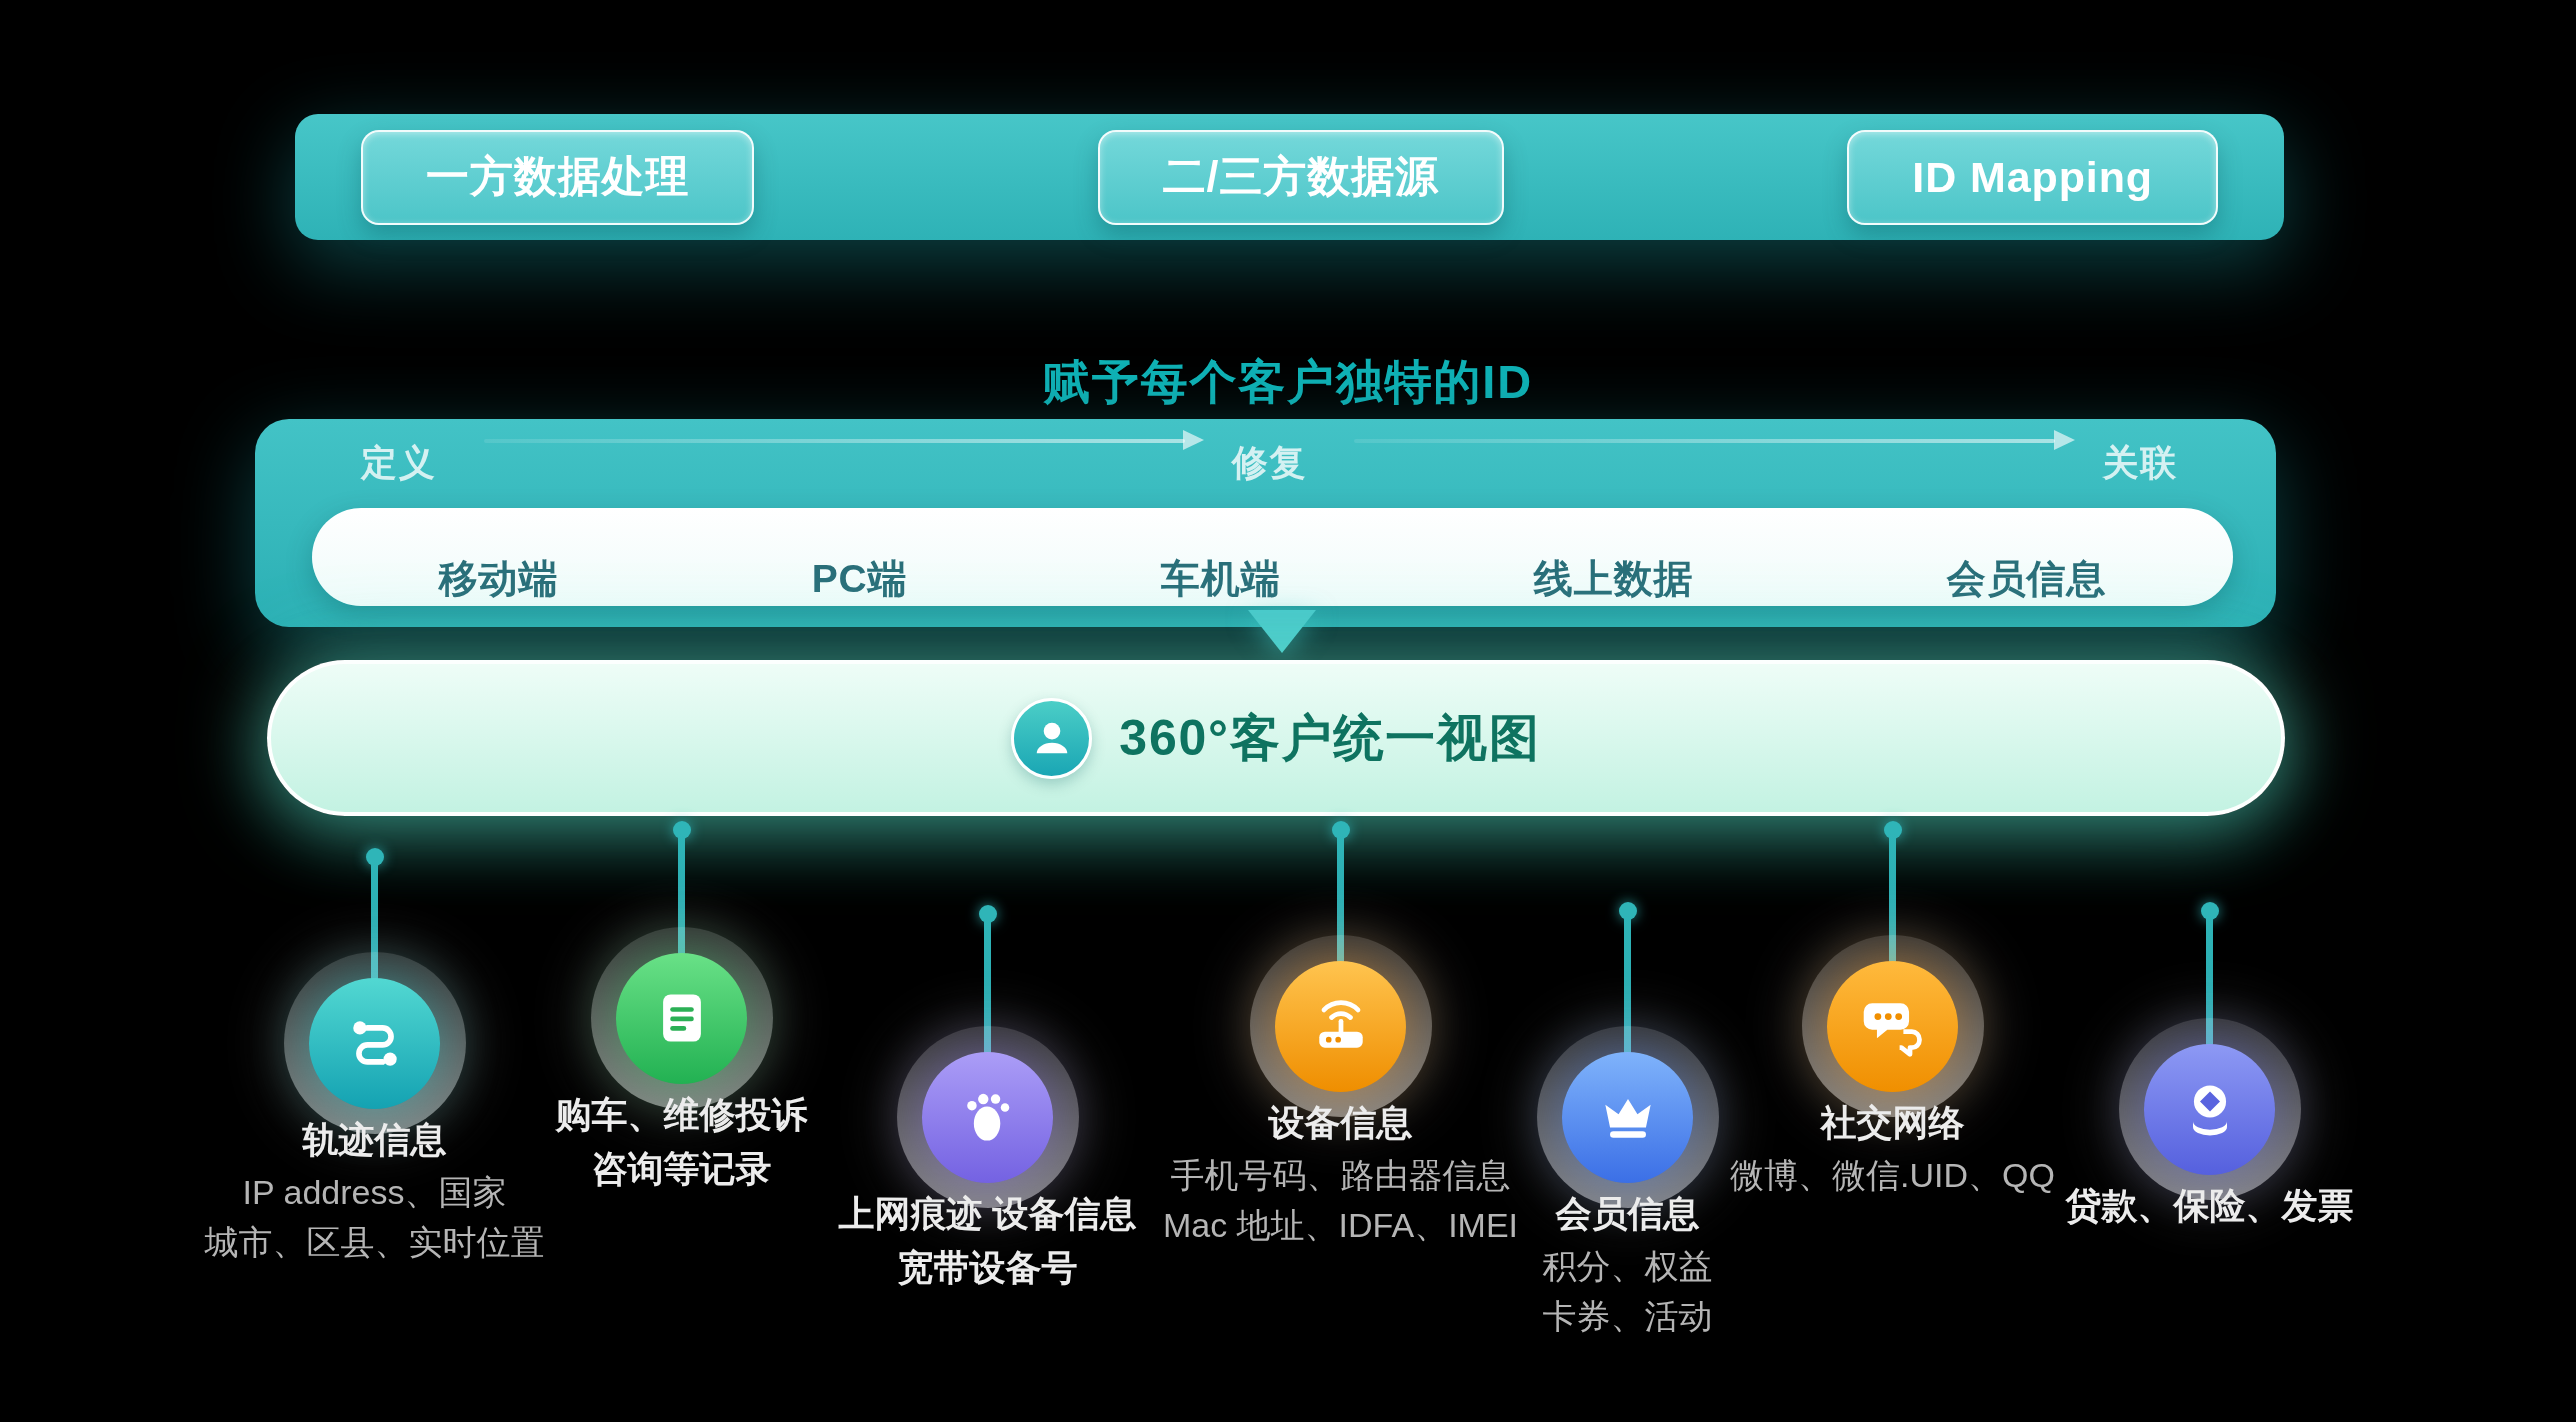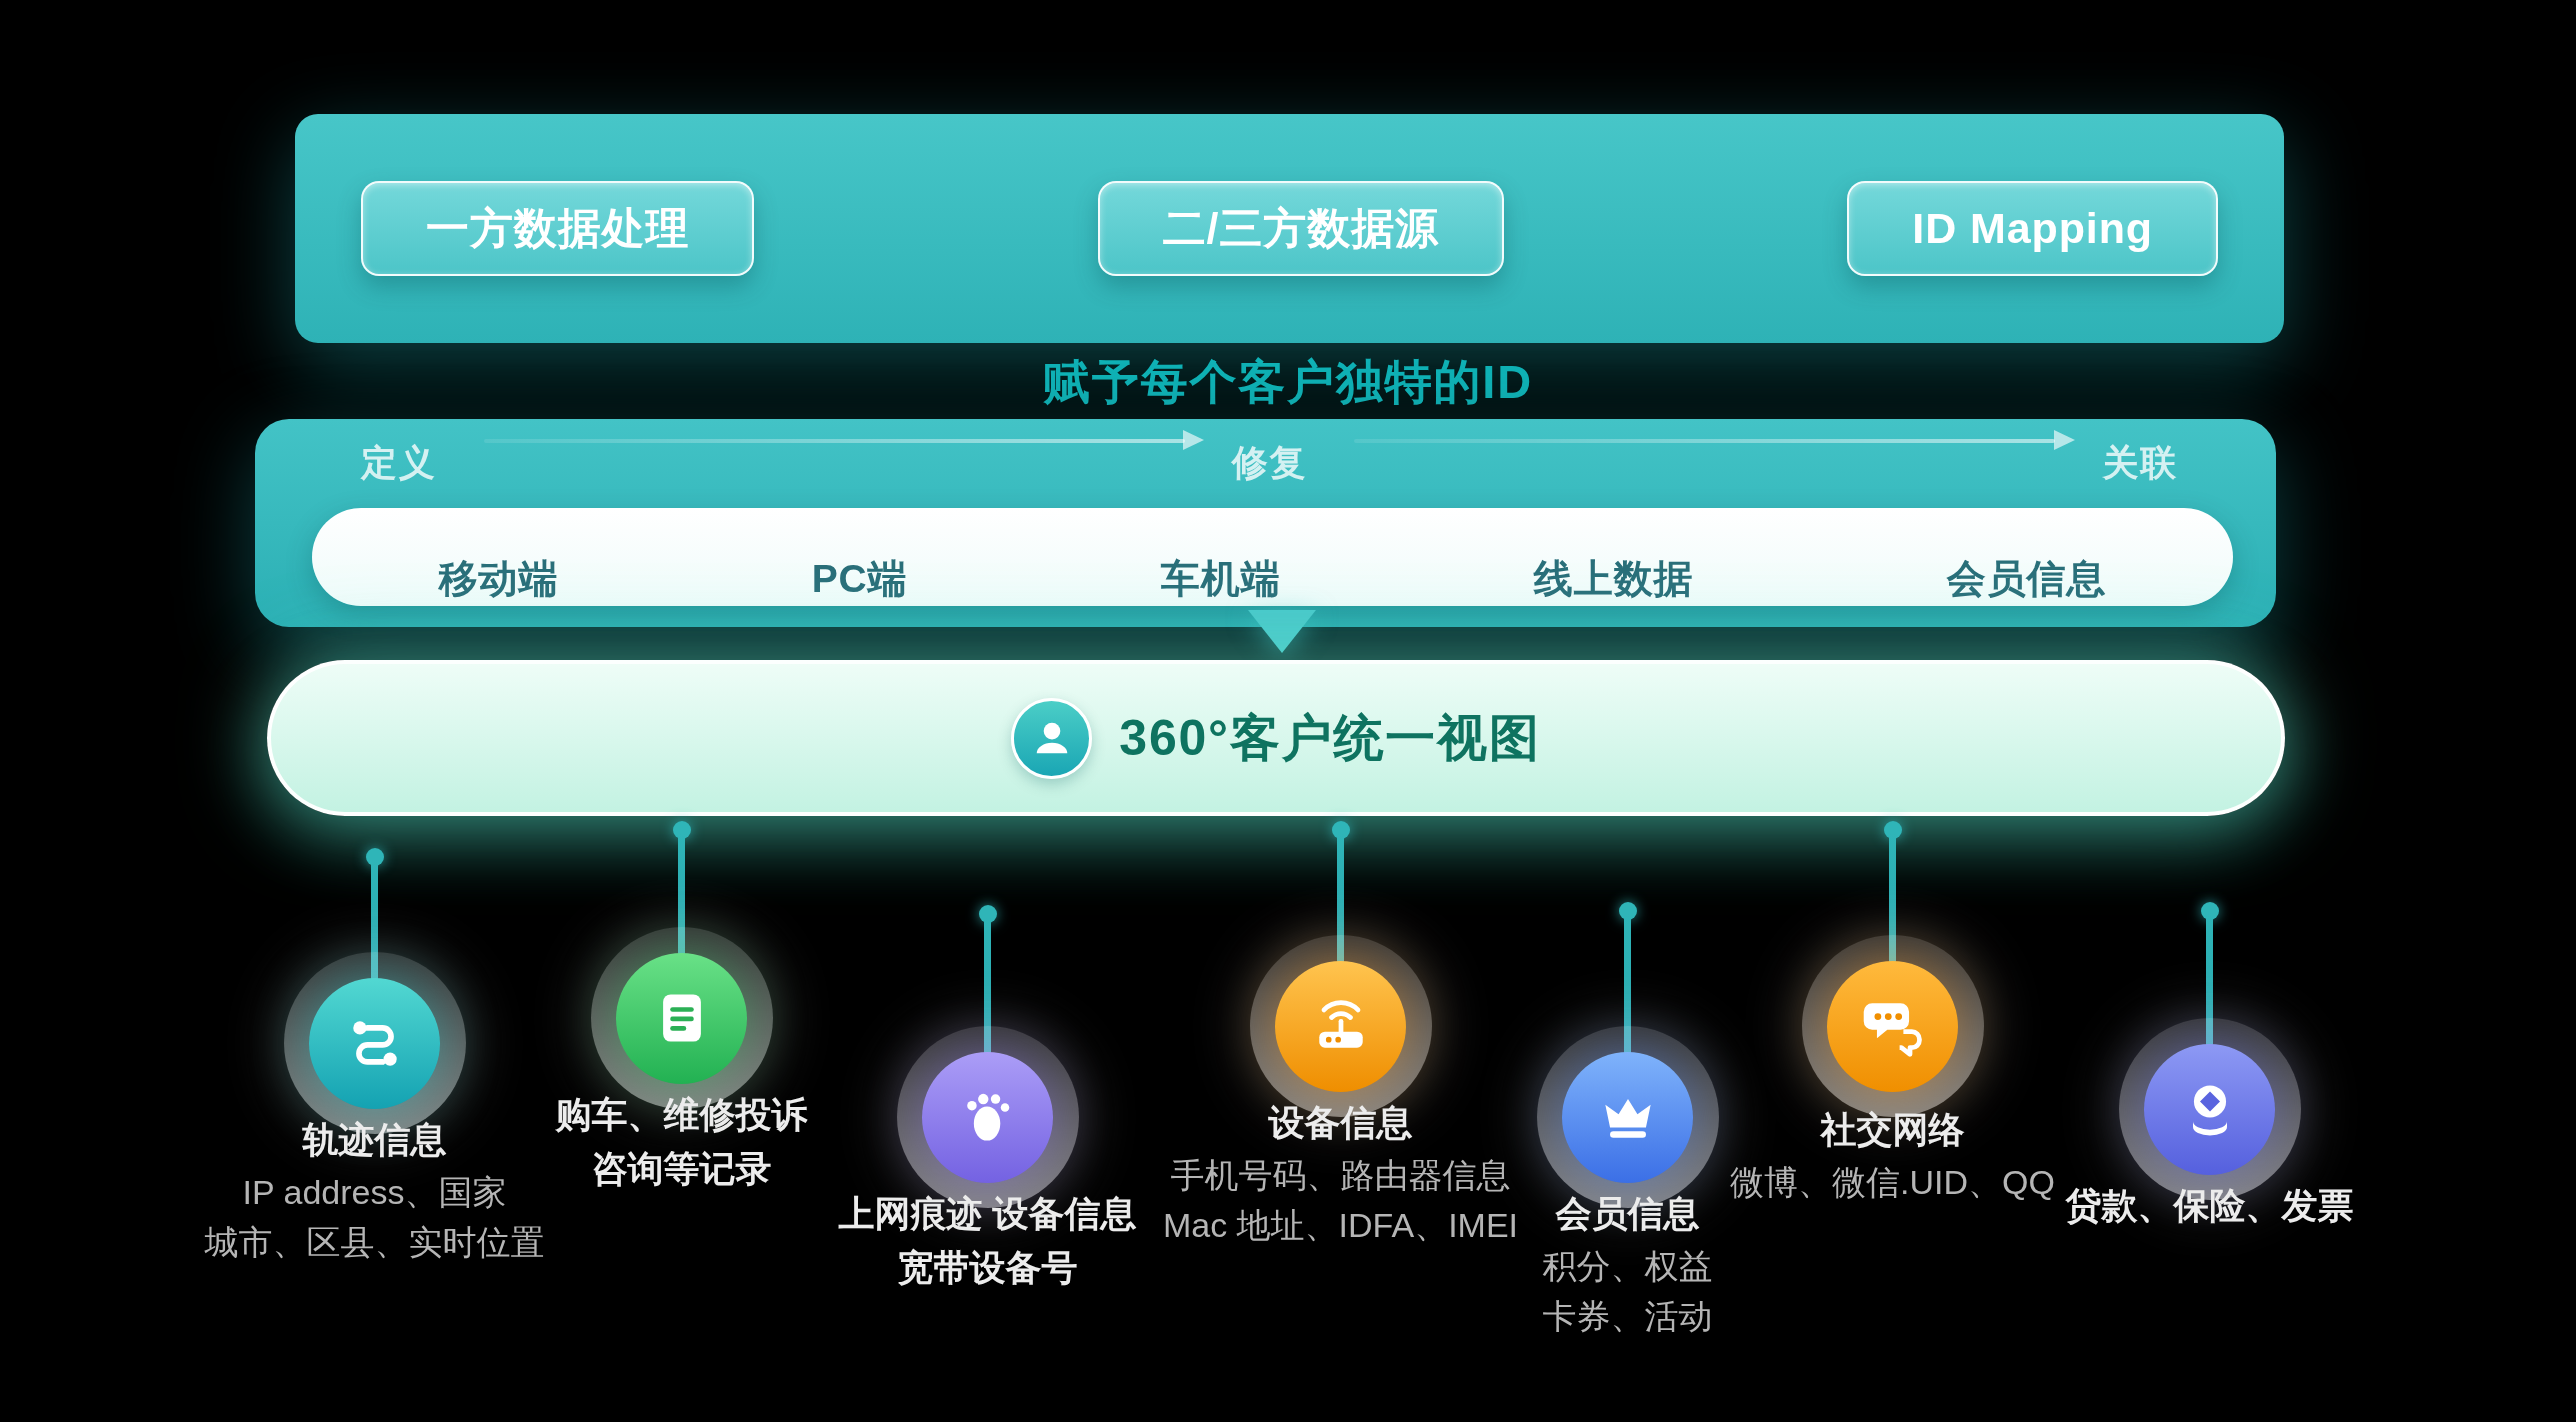--- a/index.html
+++ b/index.html
@@ -4,21 +4,21 @@
 <style>
   html,body{margin:0;padding:0;background:#000;}
   body{
     width:2576px;height:1422px;position:relative;overflow:hidden;
     font-family:"Liberation Sans","DejaVu Sans",sans-serif;
     -webkit-font-smoothing:antialiased;
   }
 
   
   .top-bar{
-    position:absolute;left:295px;top:114px;width:1989px;height:229px;
+    position:absolute;left:295px;top:114px;width:1989px;height:126px;
     background:linear-gradient(180deg,#47c6c8 0%,#2eb2b6 100%);
     border-radius:23px;
     box-shadow:0 23px 81px rgba(30,170,175,0.40),0 36px 72px rgba(0,0,0,0.55);
     display:flex;align-items:center;justify-content:space-between;
     padding:0 66px;box-sizing:border-box;
   }
   .pill-btn{
     height:91px;border-radius:18px;padding:0 63px;
     background:linear-gradient(180deg,#74d8da 0%,#4cc5c8 100%);
     border:2.7px solid rgba(255,255,255,0.92);
@@ -274,21 +274,21 @@
     <div class="bubble c6">
       <svg width="68" height="68" viewBox="0 0 72 72">
         <path d="M14 12 h30 a9 9 0 0 1 9 9 v10 a9 9 0 0 1 -9 9 H30 l-11 9 v-9 h-5 a9 9 0 0 1 -9 -9 V21 a9 9 0 0 1 9 -9 z" fill="#fff"></path>
         <circle cx="20" cy="26" r="3.6" fill="#f08f00"></circle>
         <circle cx="31" cy="26" r="3.6" fill="#f08f00"></circle>
         <circle cx="42" cy="26" r="3.6" fill="#f08f00"></circle>
         <path d="M47 42 h9 a8 8 0 0 1 8 8 v1 a8 8 0 0 1 -8 8 h-2 v7 l-9 -7 h-2" fill="none" stroke="#fff" stroke-width="5" stroke-linejoin="round"></path>
       </svg>
     </div>
   </div>
-  <div class="labels" style="top:282px">
+  <div class="labels" style="top:275px">
     <div class="src-title">社交网络</div>
     <div class="src-detail">微博、微信.UID、QQ</div>
   </div>
 </div>
 
 <div class="col" style="left:1995px;top:902px;">
   <span class="dot"></span>
   <span class="vline" style="height:134px"></span>
   <div class="halo" style="top:116px">
     <div class="bubble c7">

